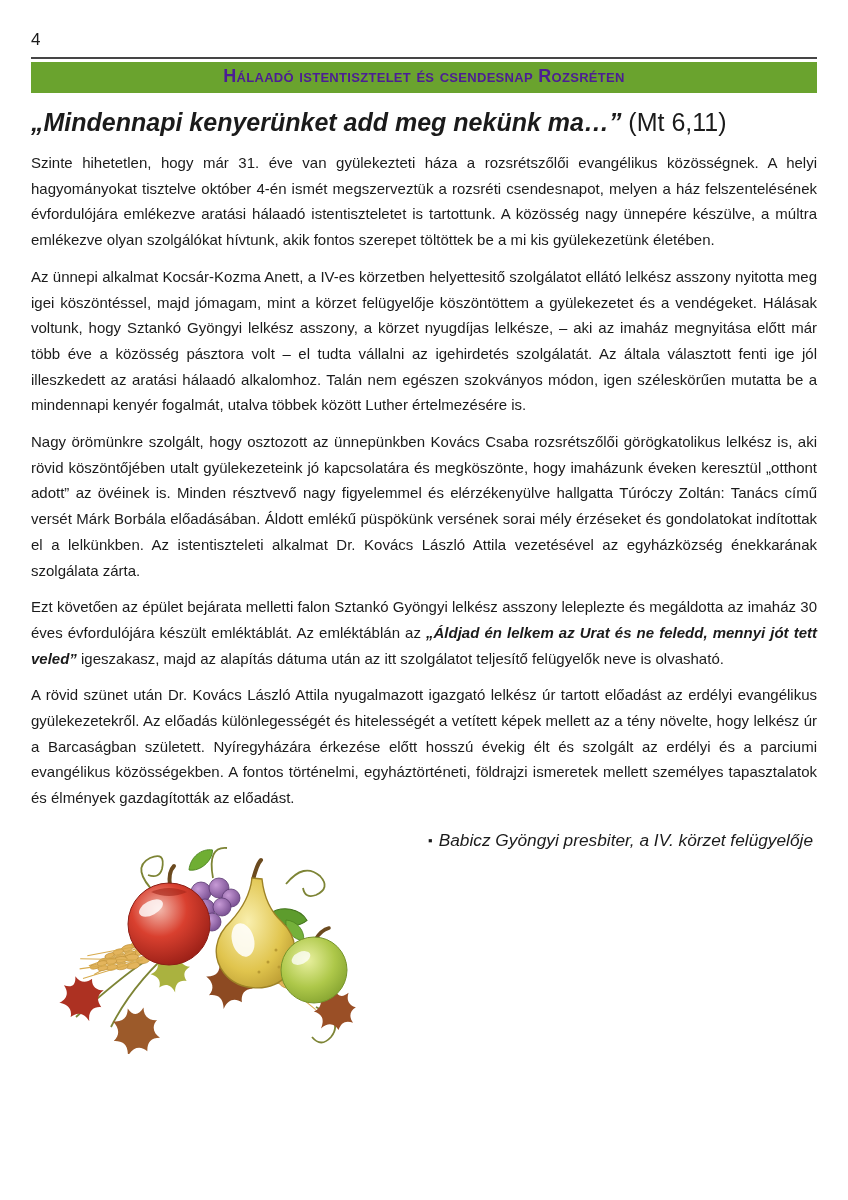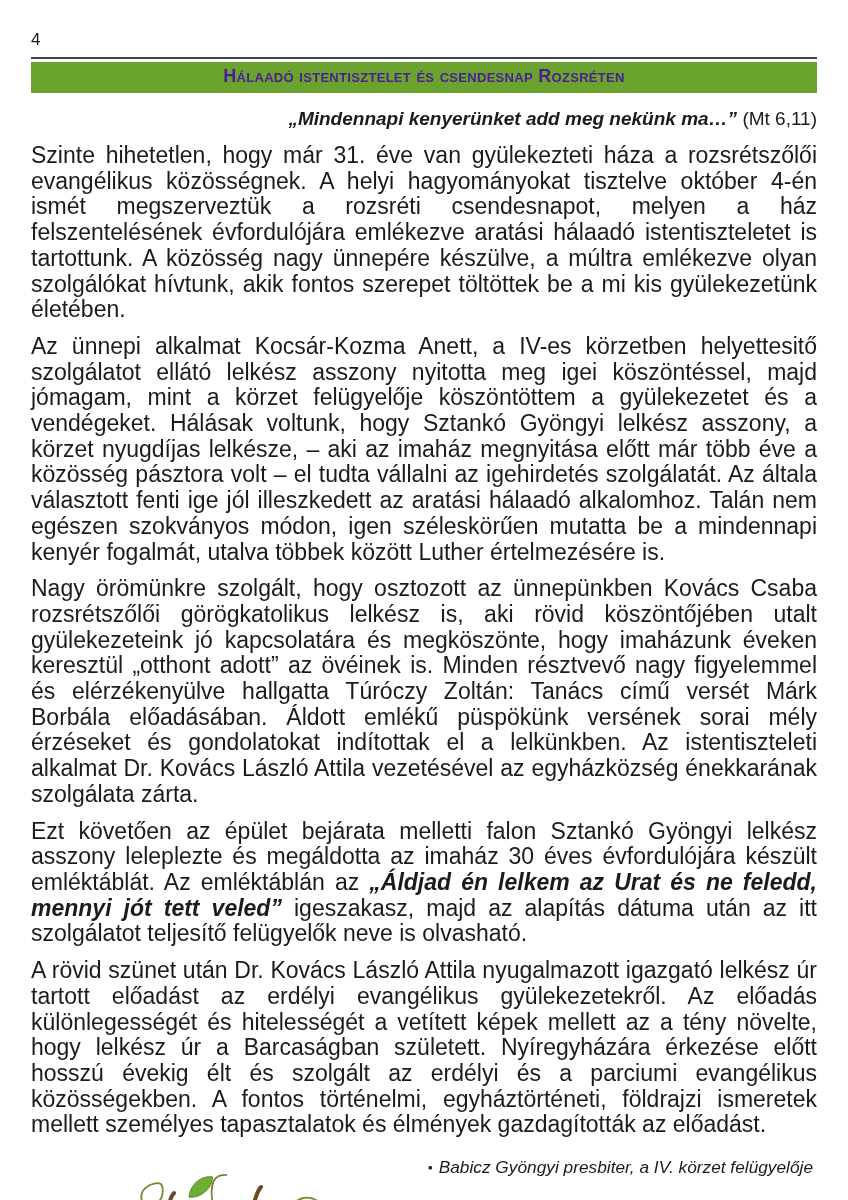--- a/index.html
+++ b/index.html
@@ -11,25 +11,25 @@
   .page{padding:30px 31px 0 31px;}
   .header{
     display:flex;justify-content:space-between;align-items:flex-end;
     font-size:17px;padding-bottom:7px;border-bottom:2px solid #454545;
   }
   .banner{
     margin-top:3px;background:#6aa32e;color:#4c1d95;text-align:center;
     font-weight:bold;font-variant:small-caps;font-size:18px;letter-spacing:.3px;
     padding:4px 0 6px 0;
   }
-  .quote{text-align:right;font-size:19px;margin:15px 0 13px 0;}
+  .quote{text-align:left;font-size:25px;margin:15px 0 13px 0;}
   .quote .q{font-weight:bold;font-style:italic;}
   .quote .ref{font-weight:normal;font-style:normal;}
   p.body{
-    font-size:23px;line-height:25.7px;text-align:justify;
+    font-size:15px;line-height:25.7px;text-align:justify;
     margin:0 0 11px 0;
   }
   .inline-bold{font-weight:bold;font-style:italic;}
   .bottom{display:flex;margin-top:4px;}
   .illu{flex:0 0 335px;width:335px;height:232px;}
   .bottom-text{flex:1;padding-left:12px;}
   .signature{
     text-align:right;font-size:17.3px;font-style:italic;margin-top:8px;
     padding-right:4px;
   }

